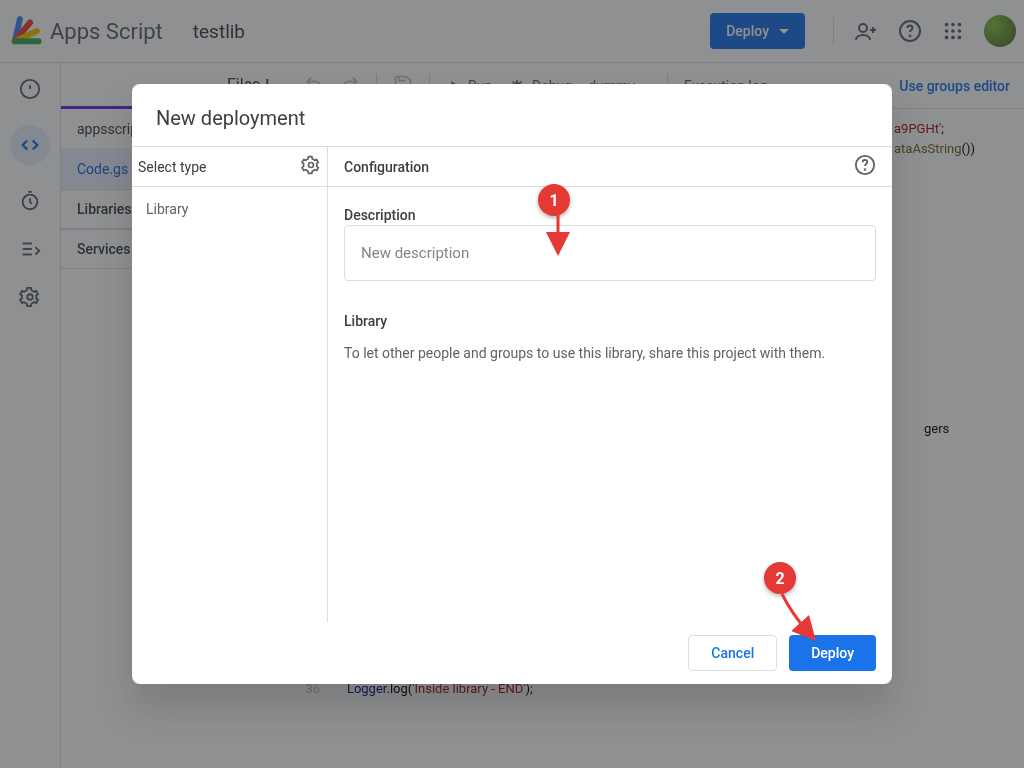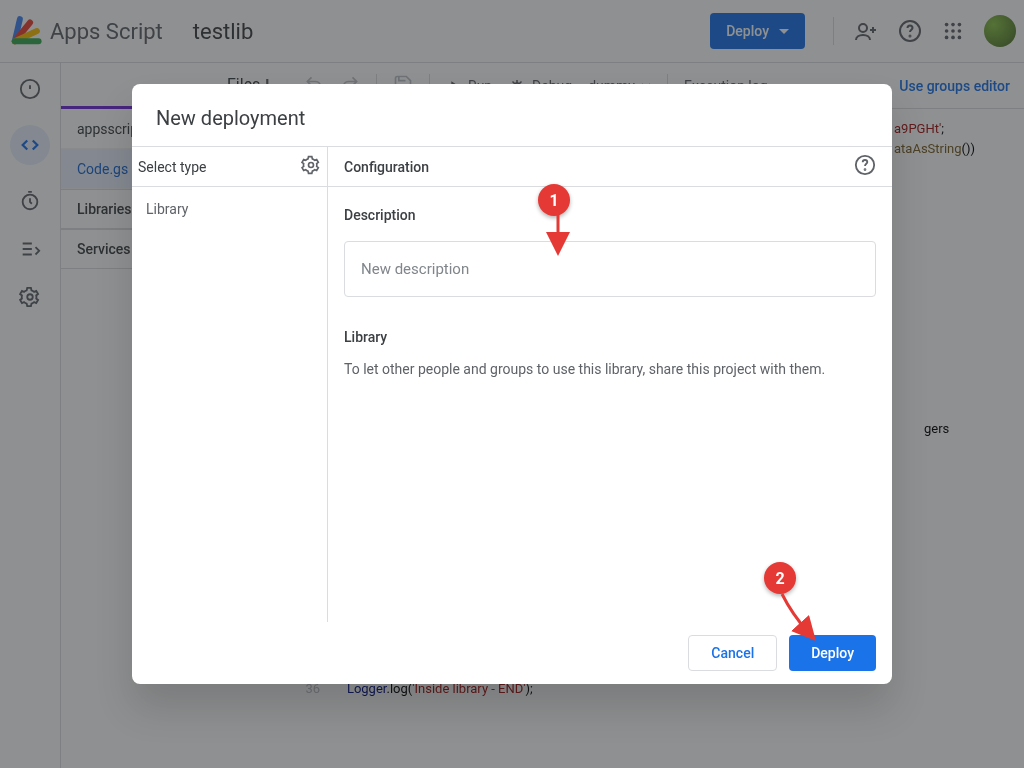--- a/index.html
+++ b/index.html
@@ -1,21 +1,21 @@
 <!DOCTYPE html>
 <html><head>
 <meta charset="utf-8">
 <style>
 *{box-sizing:border-box;margin:0;padding:0;font-family:Roboto,Arial,sans-serif}
 body{width:1024px;height:768px;overflow:hidden;background:#fff;position:relative}
 .topbar{height:63px;display:flex;align-items:center;padding:0 8px;border-bottom:1px solid #dadce0}
 .logo{width:34px;height:34px;margin-right:8px;position:relative}
 .logo svg{width:100%;height:100%}
 .appname{font-size:22px;color:#5f6368;margin-right:30px}
-.projname{font-size:22px;color:#3c4043;flex:1}
+.projname{font-size:19px;color:#3c4043;flex:1}
 .deploy-btn{background:#1a73e8;color:#fff;border:none;border-radius:4px;height:36px;padding:0 16px;display:flex;align-items:center;gap:10px;font-size:14px;font-weight:500;cursor:pointer}
 .deploy-btn .tri{width:0;height:0;border-left:5px solid transparent;border-right:5px solid transparent;border-top:5px solid #fff}
 .top-icons{display:flex;align-items:center;gap:20px;margin-left:28px}
 .top-icons .ico{color:#5f6368;cursor:pointer;display:flex}
 .divider{width:1px;height:28px;background:#dadce0}
 .avatar{width:32px;height:32px;border-radius:50%;background:radial-gradient(circle at 30% 30%,#8bc34a,#4a6b2a)}
 .main{display:flex;height:705px}
 .leftrail{width:60px;display:flex;flex-direction:column;align-items:center;padding-top:14px;gap:24px}
 .leftrail .rico{color:#5f6368;width:24px;height:24px;display:flex;align-items:center;justify-content:center;cursor:pointer}
 .leftrail .rico.active{background:#e8f0fe;color:#1a73e8;border-radius:50%;width:40px;height:40px}
@@ -43,21 +43,21 @@
 .dlg-title{font-size:20px;padding:22px 24px 16px;color:#3c4043}
 .dlg-body{flex:1;display:flex;border-top:1px solid #dadce0}
 .dlg-left{width:196px;border-right:1px solid #dadce0}
 .dlg-left-head{height:40px;display:flex;align-items:center;justify-content:space-between;padding:0 6px;font-size:14px;font-weight:400;color:#3c4043;border-bottom:1px solid #dadce0}
 .gear{color:#5f6368;cursor:pointer}
 .dlg-left-item{padding:14px 14px;font-size:14px;color:#5f6368}
 .dlg-right{flex:1;display:flex;flex-direction:column}
 .dlg-right-head{height:40px;display:flex;align-items:center;justify-content:space-between;padding:0 16px;font-size:14px;font-weight:500;color:#3c4043;border-bottom:1px solid #dadce0}
 .helpico{color:#5f6368;cursor:pointer}
 .dlg-right-body{padding:20px 16px;flex:1}
-.desc-label{font-size:14px;font-weight:500;color:#3c4043;margin-bottom:18px}
+.desc-label{font-size:14px;font-weight:500;color:#3c4043;margin-bottom:2px}
 .desc-input{width:100%;height:56px;border:1px solid #dadce0;border-radius:4px;padding:0 16px;font-size:15px;color:#3c4043;outline:none}
 .desc-input::placeholder{color:#80868b}
 .lib-label{font-size:14px;font-weight:500;color:#3c4043;margin-top:32px;margin-bottom:14px}
 .lib-text{font-size:14px;color:#5f6368;line-height:20px}
 .dlg-foot{height:62px;display:flex;align-items:center;justify-content:flex-end;gap:12px;padding:0 16px}
 .btn-cancel{border:1px solid #dadce0;background:#fff;color:#1a73e8;height:36px;padding:0 22px;border-radius:4px;font-size:14px;font-weight:500;cursor:pointer}
 .btn-deploy{border:none;background:#1a73e8;color:#fff;height:36px;padding:0 22px;border-radius:4px;font-size:14px;font-weight:500;cursor:pointer}
 .callout{position:absolute;width:32px;height:32px;border-radius:50%;background:#e53935;color:#fff;font-weight:700;font-size:16px;display:flex;align-items:center;justify-content:center;box-shadow:0 2px 4px rgba(0,0,0,.3)}
 .arrow{position:absolute}
 .arrow svg{overflow:visible}

